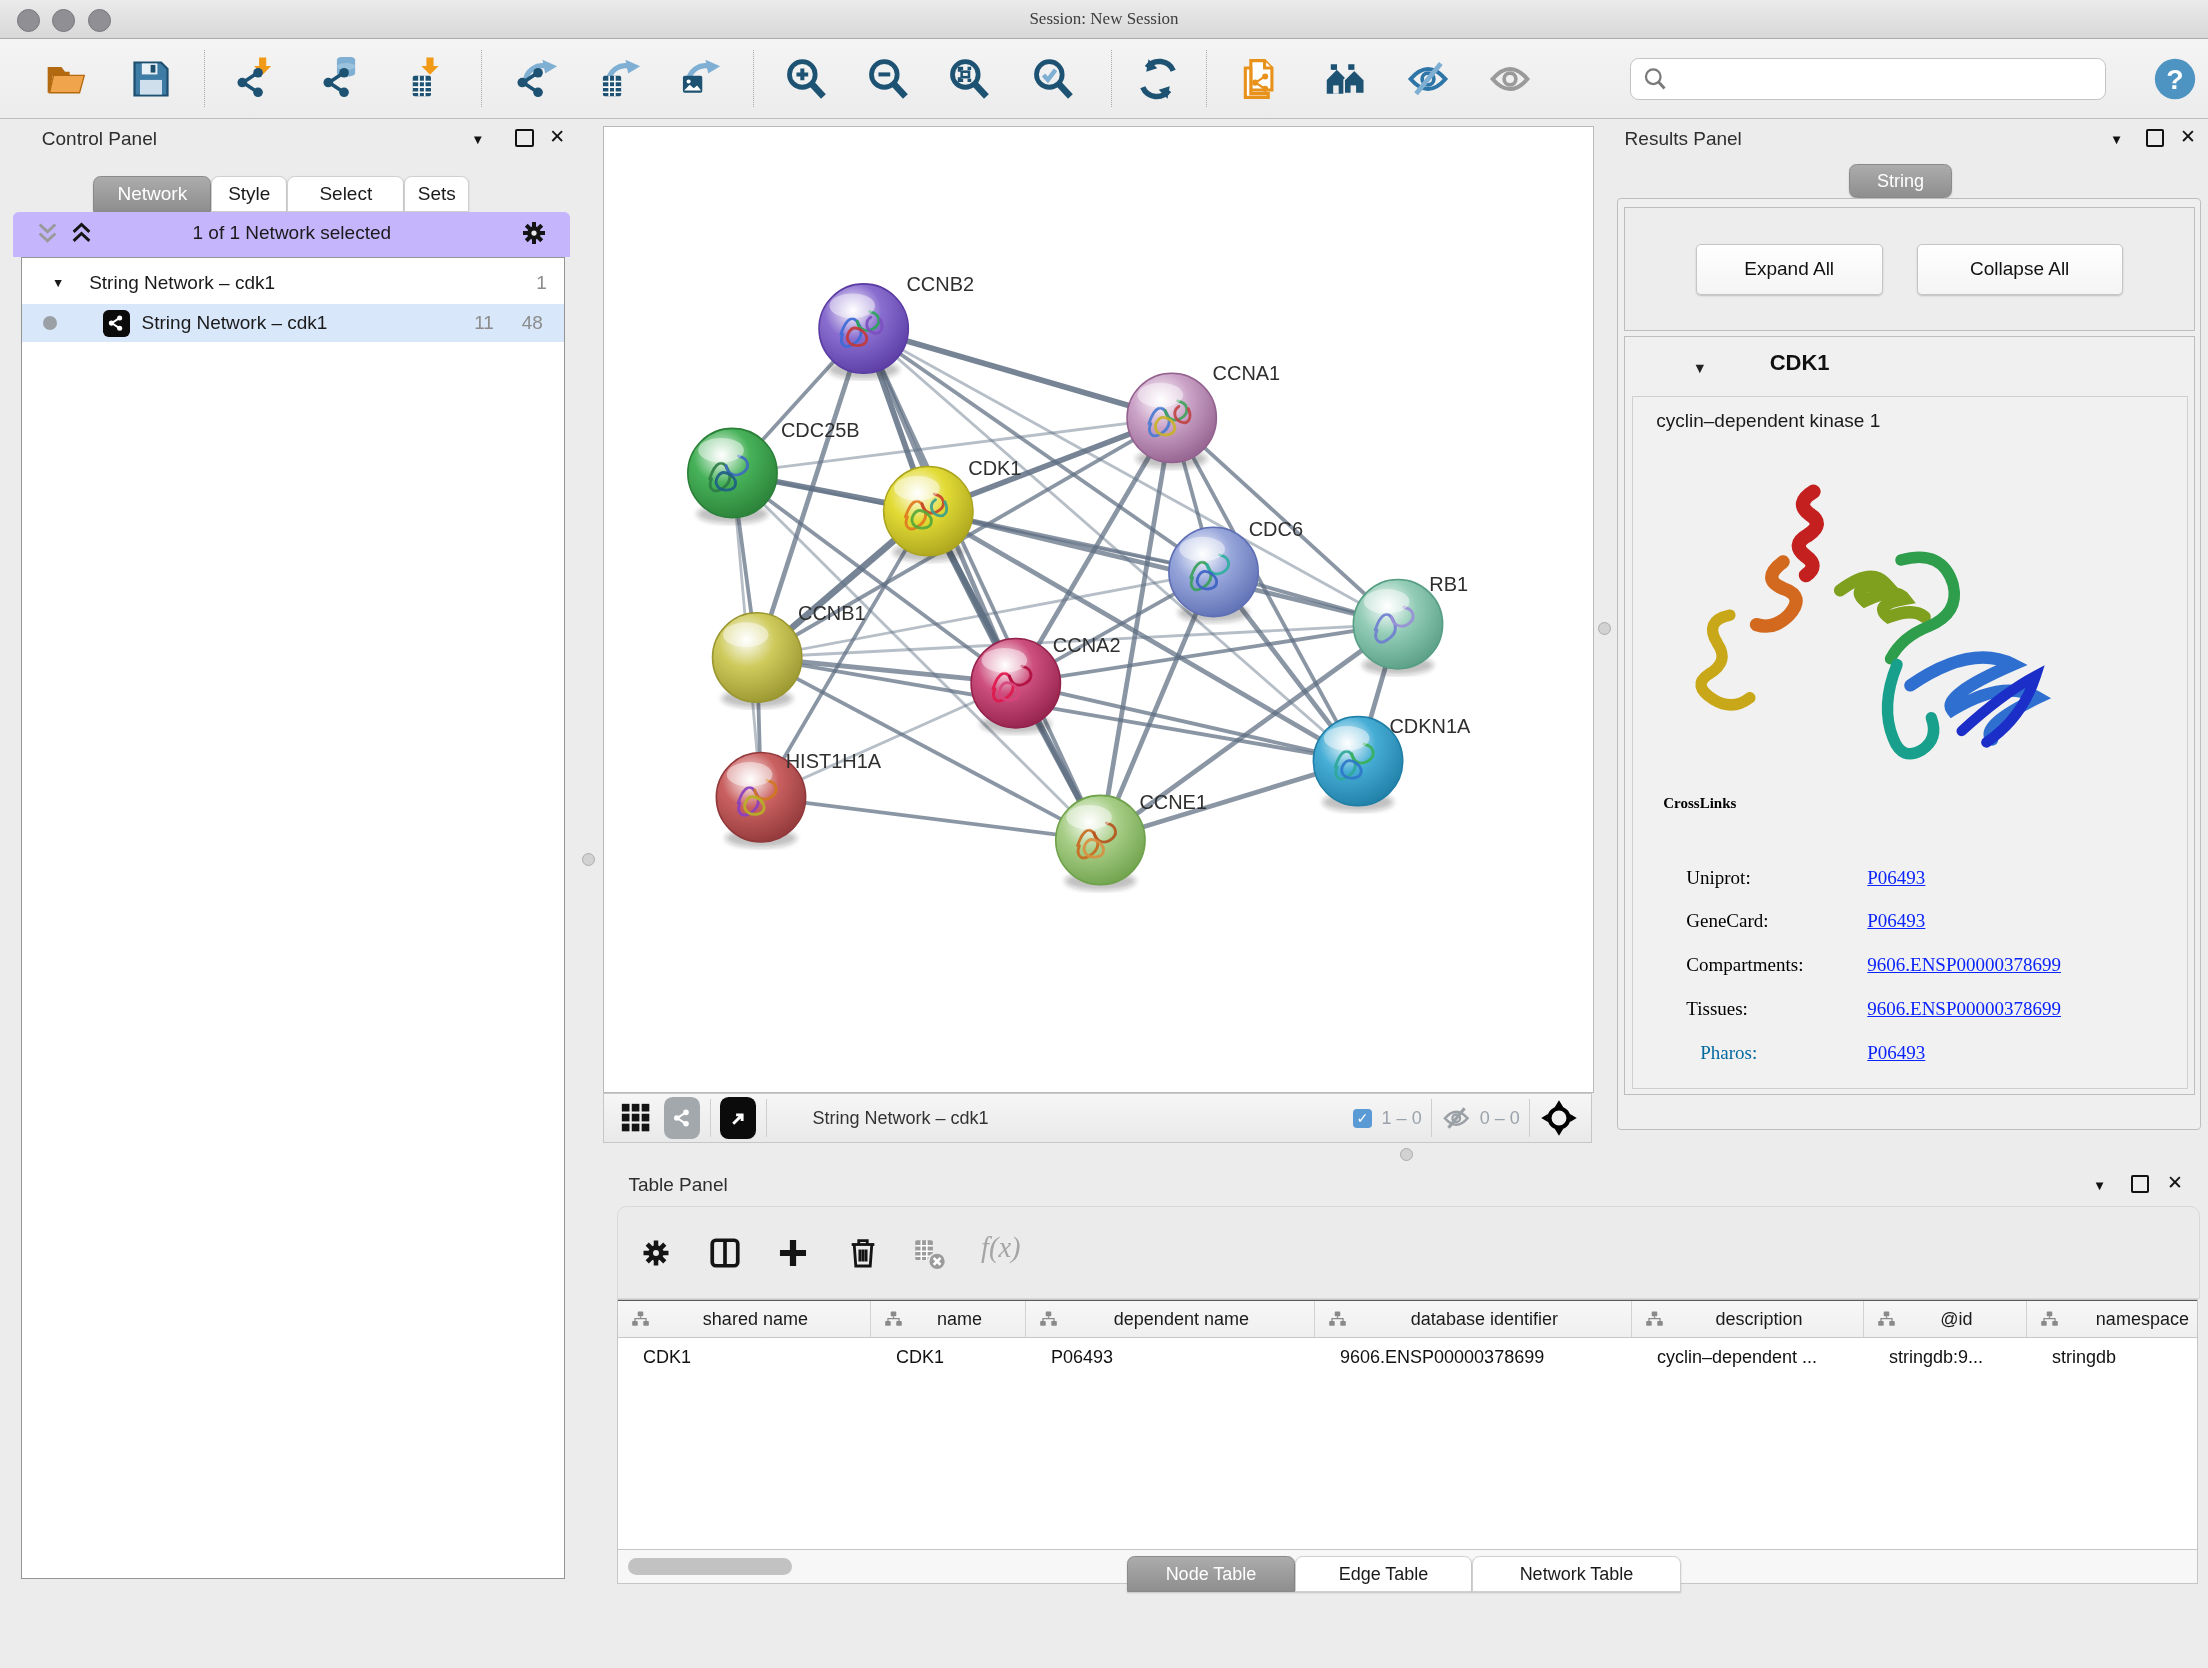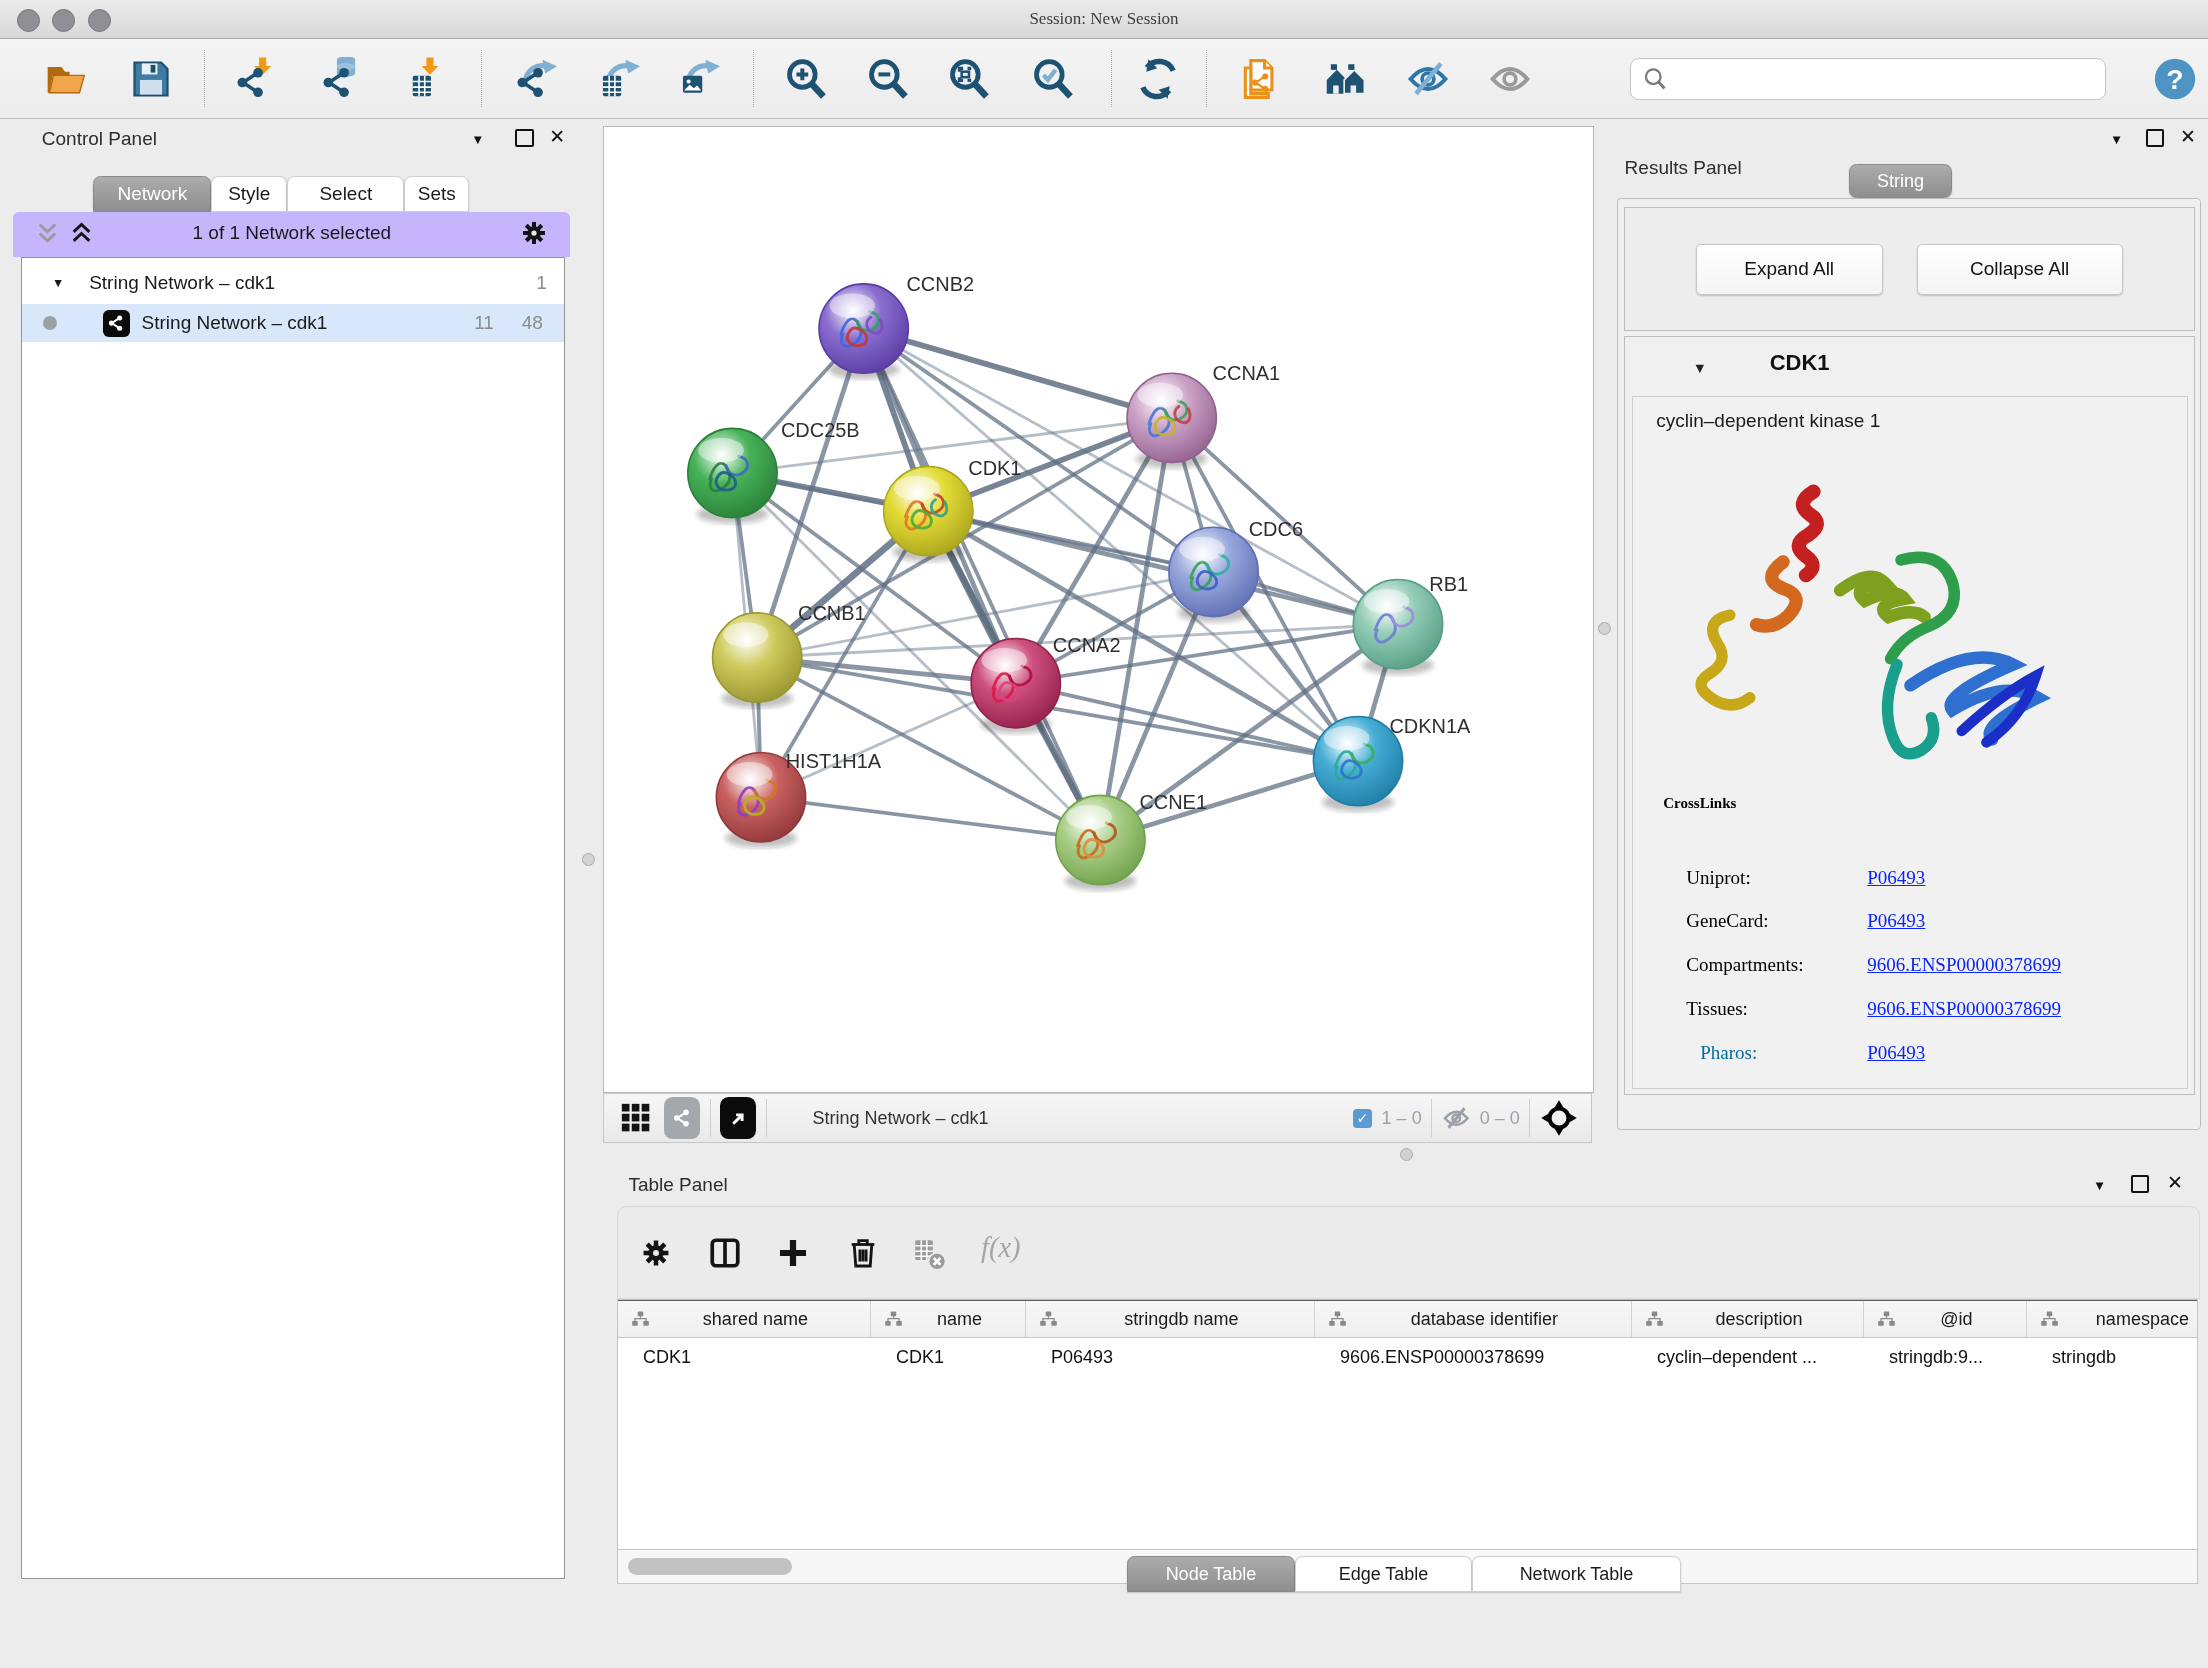--- a/index.html
+++ b/index.html
@@ -611,21 +611,21 @@
     <span class="nv-sep"></span>
     <span style="width:38px;height:38px;display:inline-flex;margin-right:13.3px;">
         <svg viewBox="0 0 24 24" width="100%" height="100%">
           <circle cx="12" cy="12" r="6" fill="none" stroke="#000" stroke-width="2.6"></circle>
           <path d="M12 0.8l2.6 4.2h-5.2zM12 23.2l2.6-4.2h-5.2zM0.8 12l4.2-2.6v5.2zM23.2 12l-4.2-2.6v5.2z" fill="#000"></path>
         </svg>
       </span>
   </div>
 
   <div class="abs" style="left:1617px;top:124px;width:584px;height:1008px;">
-    <div class="abs ptitle" style="left:7.6px;top:3.8px;margin-top:29px;">Results Panel</div>
+    <div class="abs ptitle" style="left:7.6px;top:3.8px;">Results Panel</div>
     <div class="abs pbtn" style="left:493px;top:5.7px;font-size:13.3px;">▼</div>
     <div class="abs float-box" style="left:529px;top:4.8px;"></div>
     <div class="abs pbtn" style="left:563px;top:2.9px;font-weight:bold;font-size:19px;">✕</div>
 
     <div class="tab active" style="left:232px;top:40px;width:103px;height:34px;font-size:18px;border-radius:7.6px;">String</div>
 
     <div class="abs rp-box" style="left:0px;top:74px;width:582px;height:930px;background:#EFEFEF;border-radius:3.8px;">
 
       <div class="abs rp-box" style="left:5.7px;top:7.6px;width:569px;height:122px;background:#EDEDED;">
         <div class="rp-btn" style="left:71px;top:36px;width:185px;">Expand All</div>
@@ -749,21 +749,21 @@
             <span style="width:19px;height:19px;display:inline-flex">
               <svg viewBox="0 0 24 24" width="100%" height="100%">
                 <g fill="#8A8A8A">
                   <rect x="8.5" y="2" width="7" height="6" rx="1"></rect>
                   <rect x="1.5" y="14" width="7" height="6" rx="1"></rect>
                   <rect x="15.5" y="14" width="7" height="6" rx="1"></rect>
                 </g>
                 <path d="M12 8v3M5 14v-3h14v3" stroke="#8A8A8A" stroke-width="1.6" fill="none"></path>
               </svg>
             </span>
-            <span class="lbl">stringdb name</span>
+            <span class="lbl">dependent name</span>
           </div>
           <div class="th" style="width: 317px; flex: 0 0 auto;">
             <span style="width:19px;height:19px;display:inline-flex">
               <svg viewBox="0 0 24 24" width="100%" height="100%">
                 <g fill="#8A8A8A">
                   <rect x="8.5" y="2" width="7" height="6" rx="1"></rect>
                   <rect x="1.5" y="14" width="7" height="6" rx="1"></rect>
                   <rect x="15.5" y="14" width="7" height="6" rx="1"></rect>
                 </g>
                 <path d="M12 8v3M5 14v-3h14v3" stroke="#8A8A8A" stroke-width="1.6" fill="none"></path>

